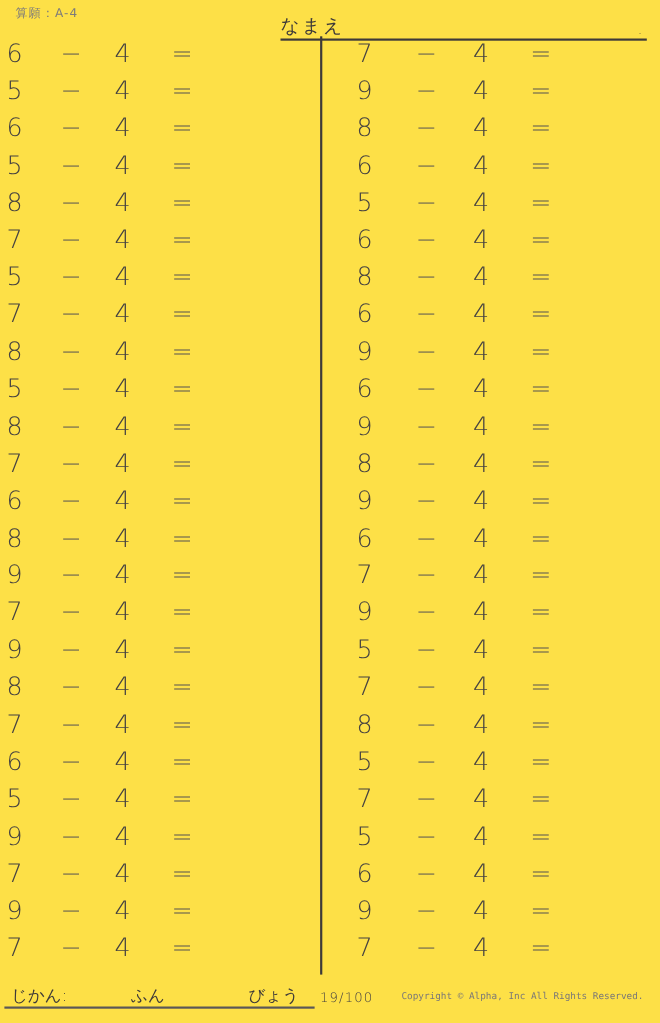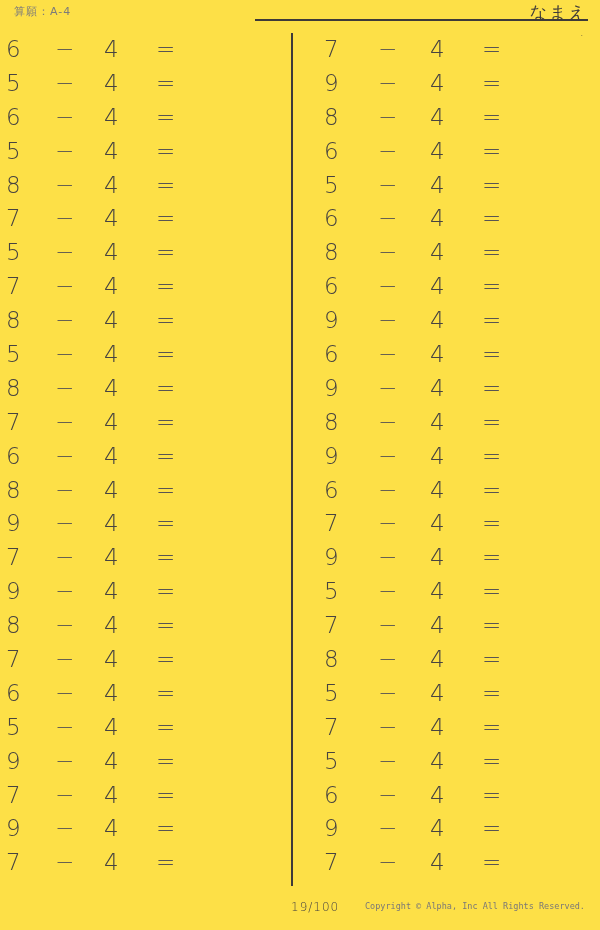--- a/index.html
+++ b/index.html
@@ -18,28 +18,27 @@
   .ws-id {
     position: absolute;
     left: 14px; top: 4px;
     font-size: 11px;
     color: #7d7b7a;
     letter-spacing: 1px;
   }
   .name-block {
     position: absolute;
     left: 255px; top: 1px;
-    width: 333px; height: 20px;
+    width: 333px; height: 36px;
     border-bottom: 2px solid #3e3a39;
     display: flex;
     justify-content: space-between;
     align-items: flex-end;
     font-size: 17px;
     font-weight: 300;
-    flex-direction: column;
   }
   .name-block .name-label { letter-spacing: 2px; }
   .name-block .name-period { font-size: 13px; padding-right: 4px; }
   .divider {
     position: absolute;
     left: 291px; top: 33px;
     width: 2px; height: 853px;
     background: #3e3a39;
   }
   .col {
@@ -407,20 +406,25 @@
         <span class="c c4">=</span>
       </div>
       <div class="prow">
         <span class="c c1">7</span>
         <span class="c c2">−</span>
         <span class="c c3">4</span>
         <span class="c c4">=</span>
       </div>
     </div>
 
+  <div class="footer-line">
+    <span class="fl-time">じかん:</span>
+    <span class="fl-min">ふん</span>
+    <span class="fl-sec">びょう</span>
+  </div>
 
   <div class="score">19/100</div>
 
   <div class="copyright">
     <div>Copyright © Alpha, Inc All Rights Reserved.</div>
   </div>
 
 </div>
 
 </body></html>

